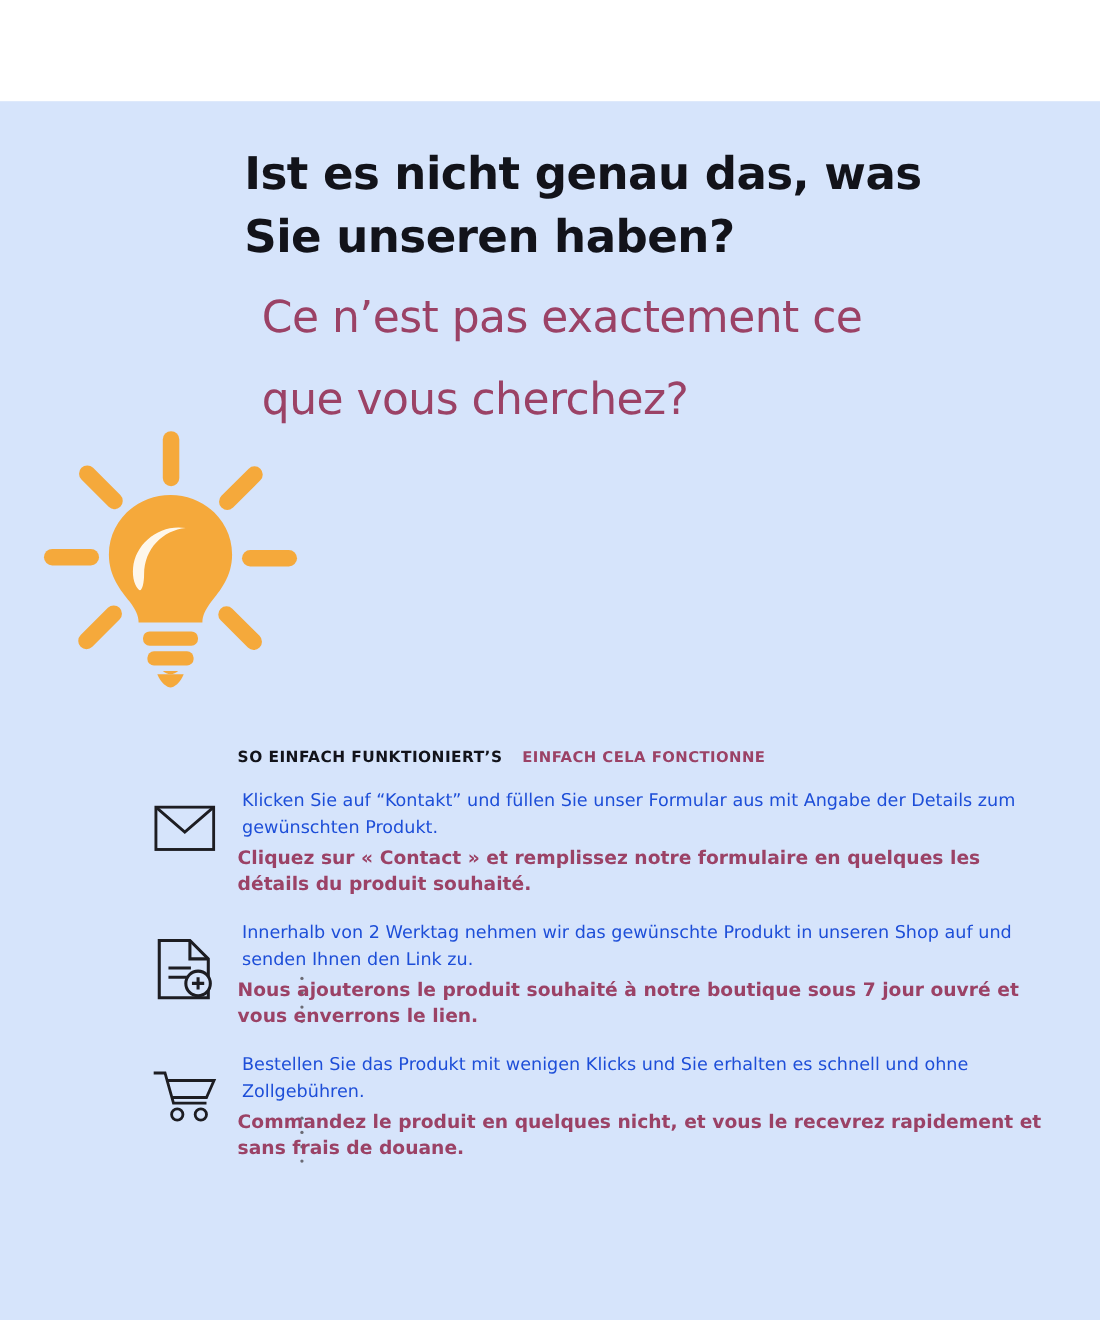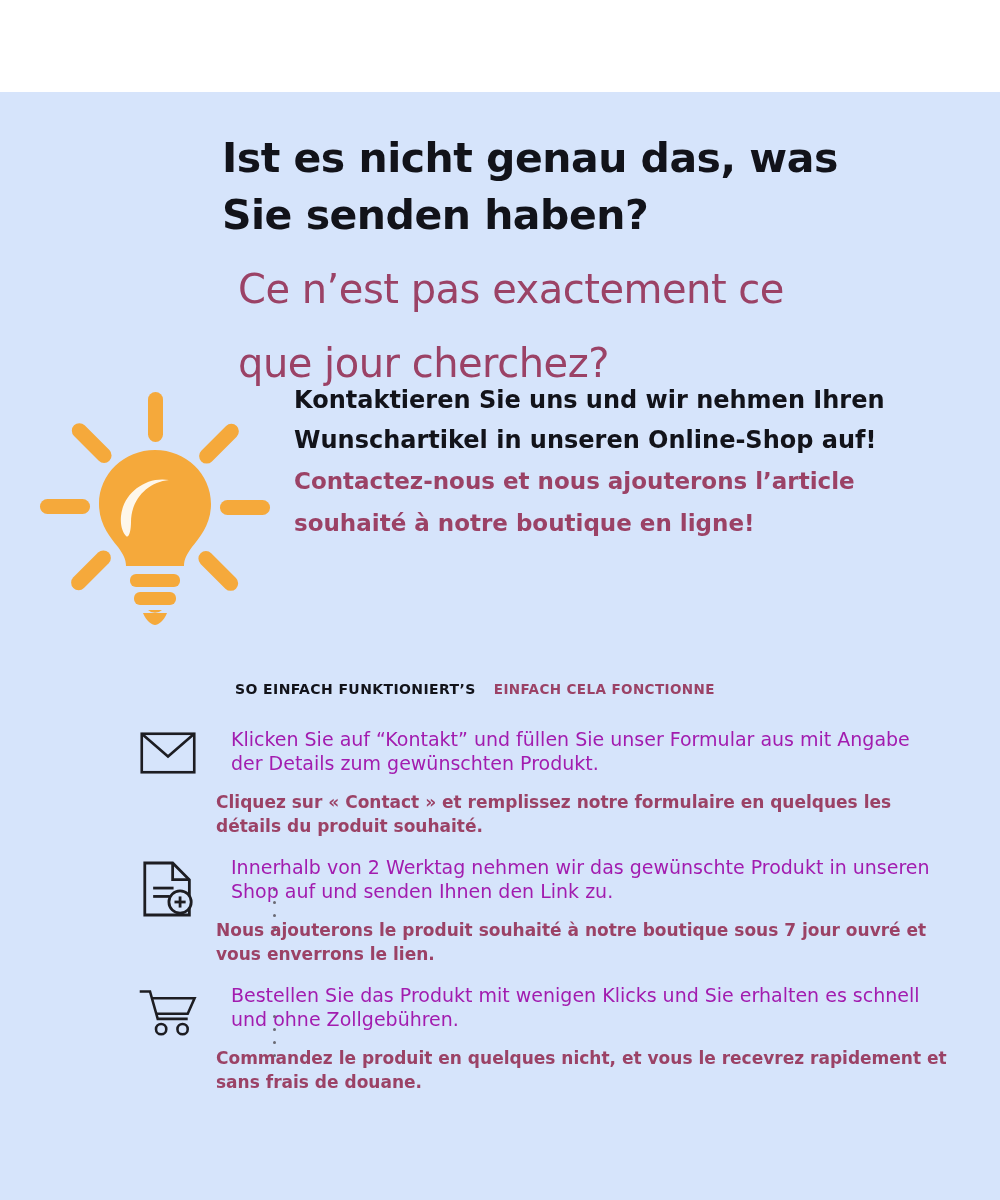--- a/index.html
+++ b/index.html
@@ -73,21 +73,20 @@
     width: 250px;
     height: 250px;
   }
   .howto-title {
     position: absolute;
     left: 216px;
     top: 589px;
     display: flex;
     align-items: baseline;
     gap: 18px;
-    margin-left: 19px;
   }
   .howto-title .de {
     font-weight: bold;
     font-size: 14px;
     letter-spacing: 0.4px;
     color: #12131a;
   }
   .howto-title .fr {
     font-weight: bold;
     font-size: 13.5px;
@@ -111,24 +110,24 @@
     flex: 0 0 96px;
     display: flex;
     justify-content: center;
     padding-top: 22px;
   }
   .step-text {
     flex: 1;
     padding-top: 2px;
   }
   .step-de {
-    font-size: 19px;
+    font-size: 16px;
     line-height: 24px;
-    color: #a21caf;
-    margin: 15px;
+    color: #1d4ed8;
+    margin: 4px;
   }
   .step-fr {
     font-size: 17px;
     line-height: 24px;
     font-weight: bold;
     color: #9b4266;
     margin: 0;
   }
   .dots {
     position: absolute;
@@ -149,23 +148,23 @@
   .dots-1 { top: 178px; }
   .dots-2 { top: 305px; }
 </style>
 </head>
 <body>
 
 <div class="banner">
 
   <div class="headline">
     <p class="headline-de">Ist es nicht genau das, was</p>
-    <p class="headline-de">Sie senden haben?</p>
+    <p class="headline-de">Sie unseren haben?</p>
     <p class="headline-fr">Ce n’est pas exactement ce</p>
-    <p class="headline-fr">que jour cherchez?</p>
+    <p class="headline-fr">que vous cherchez?</p>
   </div>
 
   <div class="bulb">
     <svg viewBox="0 0 250 250" width="250" height="250" aria-hidden="true">
       <g fill="#f5a93b">
         <rect x="118" y="10" width="15" height="50" rx="7.5"></rect>
         <rect x="118" y="10" width="15" height="50" rx="7.5" transform="rotate(45 125 125)"></rect>
         <rect x="118" y="10" width="15" height="50" rx="7.5" transform="rotate(-45 125 125)"></rect>
         <rect x="118" y="10" width="15" height="50" rx="7.5" transform="rotate(90 125 125)"></rect>
         <rect x="118" y="10" width="15" height="50" rx="7.5" transform="rotate(-90 125 125)"></rect>
@@ -174,24 +173,20 @@
         <path d="M125 68c-31 0-56 24-56 54 0 20 11 33 19 43 5 7 8 12 8 19h58c0-7 3-12 8-19 8-10 19-23 19-43 0-30-25-54-56-54z"></path>
         <rect x="100" y="192" width="50" height="13" rx="6"></rect>
         <rect x="104" y="210" width="42" height="13" rx="6"></rect>
         <path d="M118 228h14a10 10 0 0 1-14 0z"></path>
         <path d="M113 231h24c-3 8-9 12-12 12s-9-4-12-12z"></path>
       </g>
       <path d="M101 140c0-23 17-40 38-42-24-4-46 14-48 36-1 10 2 17 5 20 3 3 5-6 5-14z" fill="#ffffff" opacity="0.9"></path>
     </svg>
   </div>
 
-  <div class="lead-block">
-    <p class="lead-de">Kontaktieren Sie uns und wir nehmen Ihren Wunschartikel in unseren Online-Shop auf!</p>
-    <p class="lead-fr">Contactez-nous et nous ajouterons l’article souhaité à notre boutique en ligne!</p>
-  </div>
 
   <div class="howto-title">
     <span class="de">SO EINFACH FUNKTIONIERT’S</span>
     <span class="fr">EINFACH CELA FONCTIONNE</span>
   </div>
 
   <div class="steps">
 
     <div class="dots dots-1">
       <span></span>

